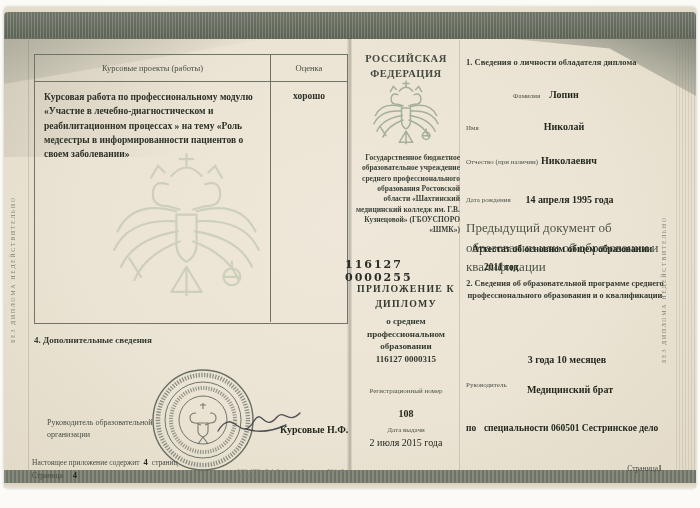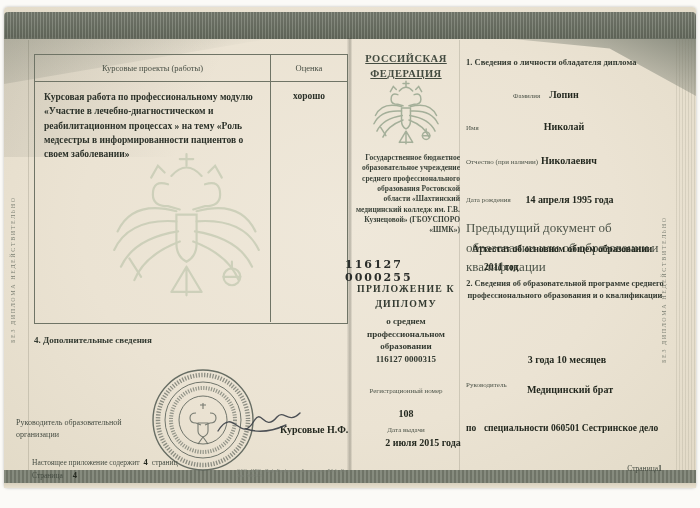--- a/index.html
+++ b/index.html
@@ -71,42 +71,42 @@
   .th1{flex:1;display:flex;align-items:center;justify-content:center;font-size:8.5px;color:#474e44;}
   .th2{width:76px;border-left:1px solid #6f7466;display:flex;align-items:center;justify-content:center;font-size:8.5px;color:#474e44;}
   .tbl-body{display:flex;height:240px;}
   .td1{flex:1;padding:8px 9px;font-size:9.5px;font-weight:bold;line-height:1.5;color:#2b3129;}
   .td2{width:76px;border-left:1px solid #6f7466;text-align:center;padding-top:9px;font-size:9.5px;font-weight:bold;color:#2b3129;}
   .watermark{
     position:absolute;left:70px;top:142px;width:225px;height:185px;
     color:#b4bfa4;opacity:.55;pointer-events:none;
   }
   .sec4{position:absolute;left:30px;top:328px;font-size:9px;font-weight:bold;color:#343b32;}
-  .head-role{position:absolute;left:12px;top:410px;width:135px;font-size:8px;line-height:1.5;color:#454c42;}
+  .head-role{position:absolute;left:43px;top:410px;width:135px;font-size:8px;line-height:1.5;color:#454c42;}
   .head-name{position:absolute;left:276px;top:417px;font-size:10px;font-weight:bold;color:#23281f;}
   .stamp{position:absolute;left:146px;top:360px;width:160px;height:106px;color:#596058;}
   .note1{position:absolute;left:28px;top:450px;font-size:7.5px;color:#454c42;}
   .note1 b{font-size:8.5px;padding:0 4px;color:#23281f;}
   .note2{position:absolute;left:28px;top:463px;font-size:7.5px;color:#454c42;}
   .note2 b{font-size:8.5px;padding-left:10px;color:#23281f;}
   .printer{position:absolute;left:233px;top:461px;width:120px;font-size:4.5px;color:#7c8176;letter-spacing:.2px;}
   
   .mid{position:absolute;text-align:center;}
   .mid-country{left:350px;top:44px;width:104px;font-size:10.5px;font-weight:bold;letter-spacing:.5px;line-height:1.45;color:#434b40;}
   .mid-eagle{position:absolute;left:364px;top:72px;width:76px;height:82px;color:#93a28b;opacity:.8;}
   .mid-inst{left:348px;top:146px;width:108px;font-size:7.5px;font-weight:bold;line-height:1.38;color:#3b433a;text-align:right;}
   .mid-serial{position:absolute;left:341px;top:251px;width:118px;font-size:11px;letter-spacing:2px;font-weight:600;color:#2b2e2b;font-family:"DejaVu Serif","Liberation Serif",serif;}
   .mid-doctype{left:350px;top:274px;width:104px;font-size:9.8px;font-weight:600;letter-spacing:1.2px;line-height:1.55;color:#333a31;}
   .mid-subtype{left:350px;top:308px;width:104px;font-size:9px;font-weight:bold;line-height:1.4;color:#333a31;}
   .mid-serial2{left:350px;top:347px;width:104px;font-size:9px;font-weight:bold;color:#333a31;}
   .lbl{font-size:7px;color:#4d5449;}
   .mid-reg-l{left:350px;top:380px;width:104px;}
   .mid-reg-v{left:350px;top:393px;width:104px;font-size:10px;font-weight:bold;color:#23281f;margin-top:8px;}
   .mid-iss-l{left:350px;top:419px;width:104px;}
-  .mid-iss-v{left:367px;top:430px;width:104px;font-size:10px;font-weight:bold;color:#23281f;}
+  .mid-iss-v{left:350px;top:430px;width:104px;font-size:10px;font-weight:normal;color:#23281f;}
   
   .rp{position:absolute;}
   .r-s1{left:462px;top:50px;width:198px;font-size:8.5px;font-weight:bold;color:#343b32;}
   .r-lbl{position:absolute;font-size:7px;color:#4d5449;}
   .r-val{position:absolute;font-size:10px;font-weight:bold;color:#23281f;text-align:center;}
   .r-prev-l{left:462px;top:211px;width:202px;font-size:13px;line-height:1.5;color:#4d5449;}
   .r-prev-v{left:468px;top:237px;font-size:9.5px;font-weight:bold;color:#23281f;}
   .r-prev-y{left:480px;top:255px;font-size:9.5px;font-weight:bold;color:#23281f;}
   .r-s2{left:462px;top:271px;width:198px;font-size:8.3px;font-weight:bold;text-align:center;line-height:1.45;color:#343b32;}
   .r-dur-l{left:462px;top:317px;width:198px;font-size:7px;line-height:1.5;color:#4d5449;}
@@ -198,21 +198,21 @@
   </div>
 
   <div class="note1">
     <span>Настоящее приложение содержит</span><b>4</b><span>страниц</span>
   </div>
   <div class="note2">
     <span>Страница</span><b>4</b>
   </div>
   <div class="printer">ООО «НПО «ЦифрГрафика». «Балашиха». ВЗ-1 «В».  Зак. №023-5</div>
 
-  <div class="mid mid-country" style="position:absolute;text-decoration:underline;">РОССИЙСКАЯ ФЕДЕРАЦИЯ</div>
+  <div class="mid mid-country" style="position:absolute;">РОССИЙСКАЯ ФЕДЕРАЦИЯ</div>
   <div class="mid-eagle">
     <svg viewBox="0 0 100 110" preserveAspectRatio="xMidYMid meet">
       <g fill="none" stroke="currentColor" stroke-width="2" stroke-linecap="round">
         <path d="M50 3 v7 M46 6 h8"></path>
           <path d="M41 16 q9 -10 18 0"></path>
         <path d="M39 21 q-9 -3 -9 6 q0 7 9 7 l7 2"></path>
           <path d="M61 21 q9 -3 9 6 q0 7 -9 7 l-7 2"></path>
         <path d="M29 17 l4 -7 l4 4"></path>
           <path d="M71 17 l-4 -7 l-4 4"></path>
         <path d="M44 37 Q18 30 9 49"></path>

